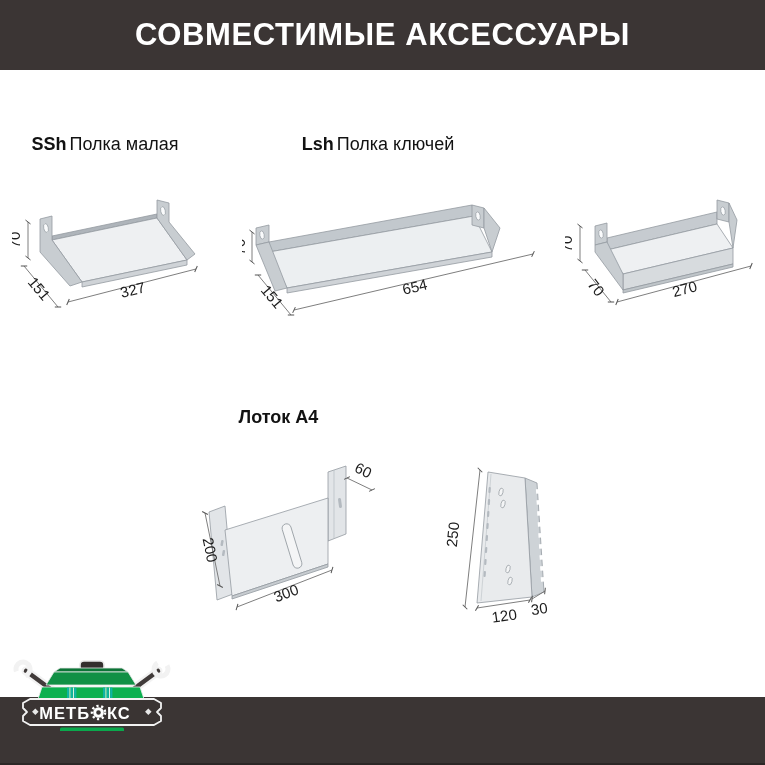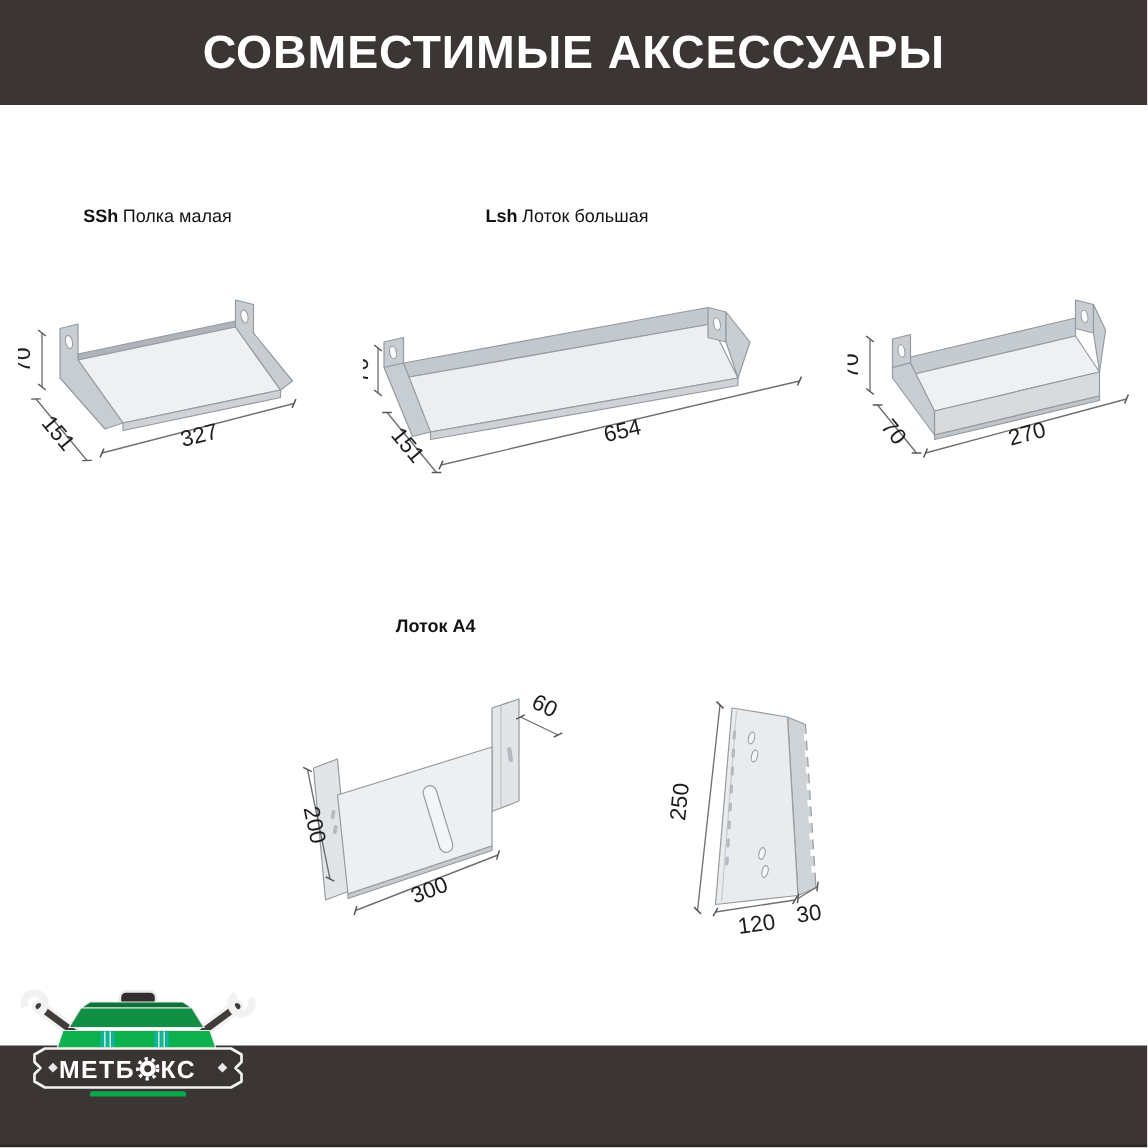--- a/index.html
+++ b/index.html
@@ -3,42 +3,42 @@
 <meta charset="utf-8">
 <style>
   html,body{margin:0;padding:0;background:#ffffff;}
   .page{position:relative;width:765px;height:765px;background:#ffffff;overflow:hidden;
         font-family:"Liberation Sans", sans-serif;}
   .top-bar{position:absolute;left:0;top:0;width:765px;height:70px;background:#3b3534;
            display:flex;align-items:center;justify-content:center;}
   .top-bar h1{margin:0;color:#ffffff;font-size:31px;font-weight:700;letter-spacing:.6px;}
   .bottom-bar{position:absolute;left:0;bottom:0;width:765px;height:68px;background:#3b3534;
               border-bottom:2px solid #2c2726;box-sizing:border-box;}
-  .ptitle{position:absolute;text-align:center;color:#121212;font-size:12px;line-height:22px;}
+  .ptitle{position:absolute;text-align:center;color:#121212;font-size:18px;line-height:22px;}
   .ptitle b{font-weight:700;margin-right:3px;}
   .drawing{position:absolute;}
   .dim{fill:#1c1c1c;font-size:15px;font-family:"Liberation Sans",sans-serif;}
   .logo-wrap{position:absolute;left:6px;top:659px;width:172px;height:72px;}
 </style>
 </head>
 <body>
 
 <div class="page">
 
   <div class="top-bar">
     <h1>СОВМЕСТИМЫЕ АКСЕССУАРЫ</h1>
   </div>
 
   <div class="ptitle" style="left:15px;top:133px;width:180px;">
     <b>SSh</b><span>Полка малая</span>
   </div>
   <div class="ptitle" style="left:268px;top:133px;width:220px;">
-    <b>Lsh</b><span>Лоток большая</span>
-  </div>
-  <div class="ptitle" style="left:212px;top:406px;width:160px;font-weight:700;">
+    <b>Lsh</b><span>Полка ключей</span>
+  </div>
+  <div class="ptitle" style="left:200px;top:406px;width:160px;font-weight:700;">
     <b>Лоток А4</b><span></span>
   </div>
 
   <svg class="drawing" style="left:12px;top:192px;" width="200" height="135" viewBox="0 0 200 135">
     <defs>
       <marker id="m1t" viewBox="-4 -4 8 8" markerWidth="8" markerHeight="8" refX="0" refY="0" orient="auto">
         <path d="M-2.2,2.8 L2.2,-2.8" stroke="#555555" stroke-width="1.1" fill="none"></path>
       </marker>
     </defs>
     <g stroke="#949ba1" stroke-width="0.8" stroke-linejoin="round">

